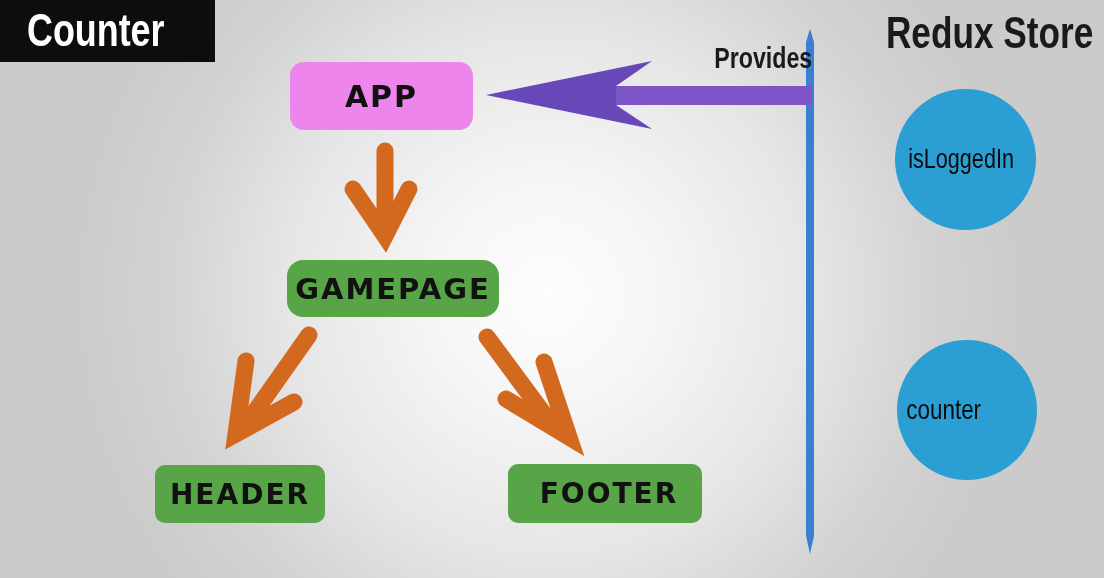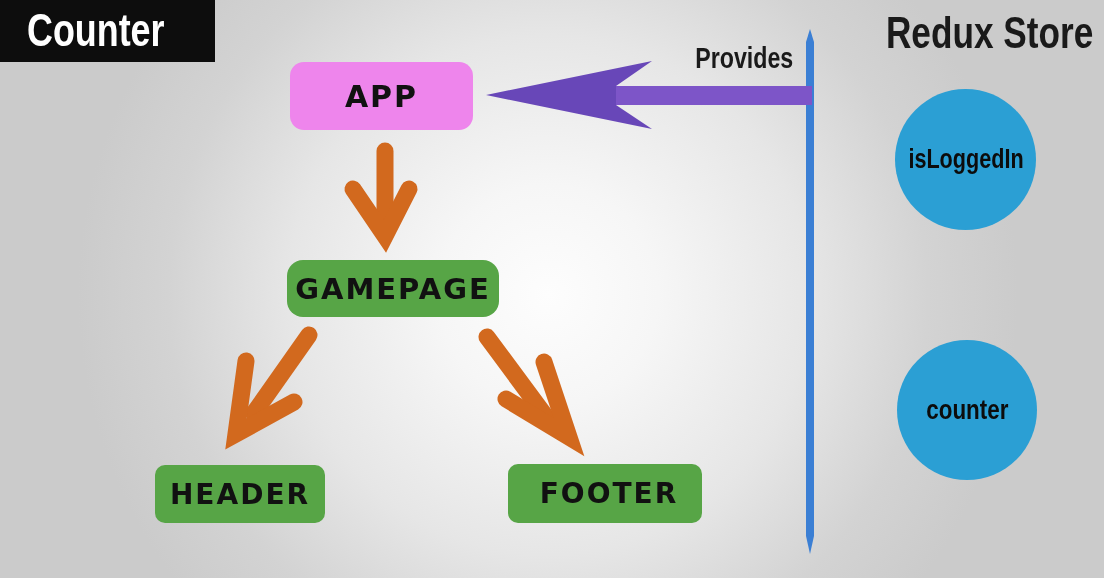--- a/index.html
+++ b/index.html
@@ -34,30 +34,30 @@
   #node-app{left:290px;top:62px;width:183px;height:68px;border-radius:14px;
     background:var(--pink);font-size:30px;}
   #node-gamepage{left:287px;top:260px;width:212px;height:57px;border-radius:16px;
     background:var(--green);font-size:29px;}
   #node-header{left:155px;top:465px;width:170px;height:58px;border-radius:10px;
     background:var(--green);font-size:28px;justify-content:center;}
   #node-footer{left:508px;top:464px;width:186px;height:59px;border-radius:10px;
     background:var(--green);font-size:28px;padding-left:8px;}
 
   
-  #provides-label{left:650px;top:42px;width:155px;text-align:right;
+  #provides-label{left:686px;top:42px;width:155px;text-align:center;
     color:var(--text-dark);font-size:29px;font-weight:bold;}
   #store-title{left:860px;top:8px;width:220px;text-align:center;
     color:var(--text-dark);font-size:44px;font-weight:bold;}
 
   
   .state-circle{
     border-radius:50%;background:var(--circle-blue);
-    display:flex;align-items:center;justify-content:center;
-    color:#0c0c0c;font-weight:bold;
+    display:flex;align-items:center;justify-content:flex-start;
+    color:#0c0c0c;font-weight:normal;
   }
   #circle-isloggedin{left:895px;top:89px;width:141px;height:141px;font-size:27px;}
   #circle-counter{left:897px;top:340px;width:140px;height:140px;font-size:28px;}
 
   #arrow-layer{left:0;top:0;width:1104px;height:578px;pointer-events:none;}
 </style>
 </head>
 <body>
 
 <div id="canvas">

